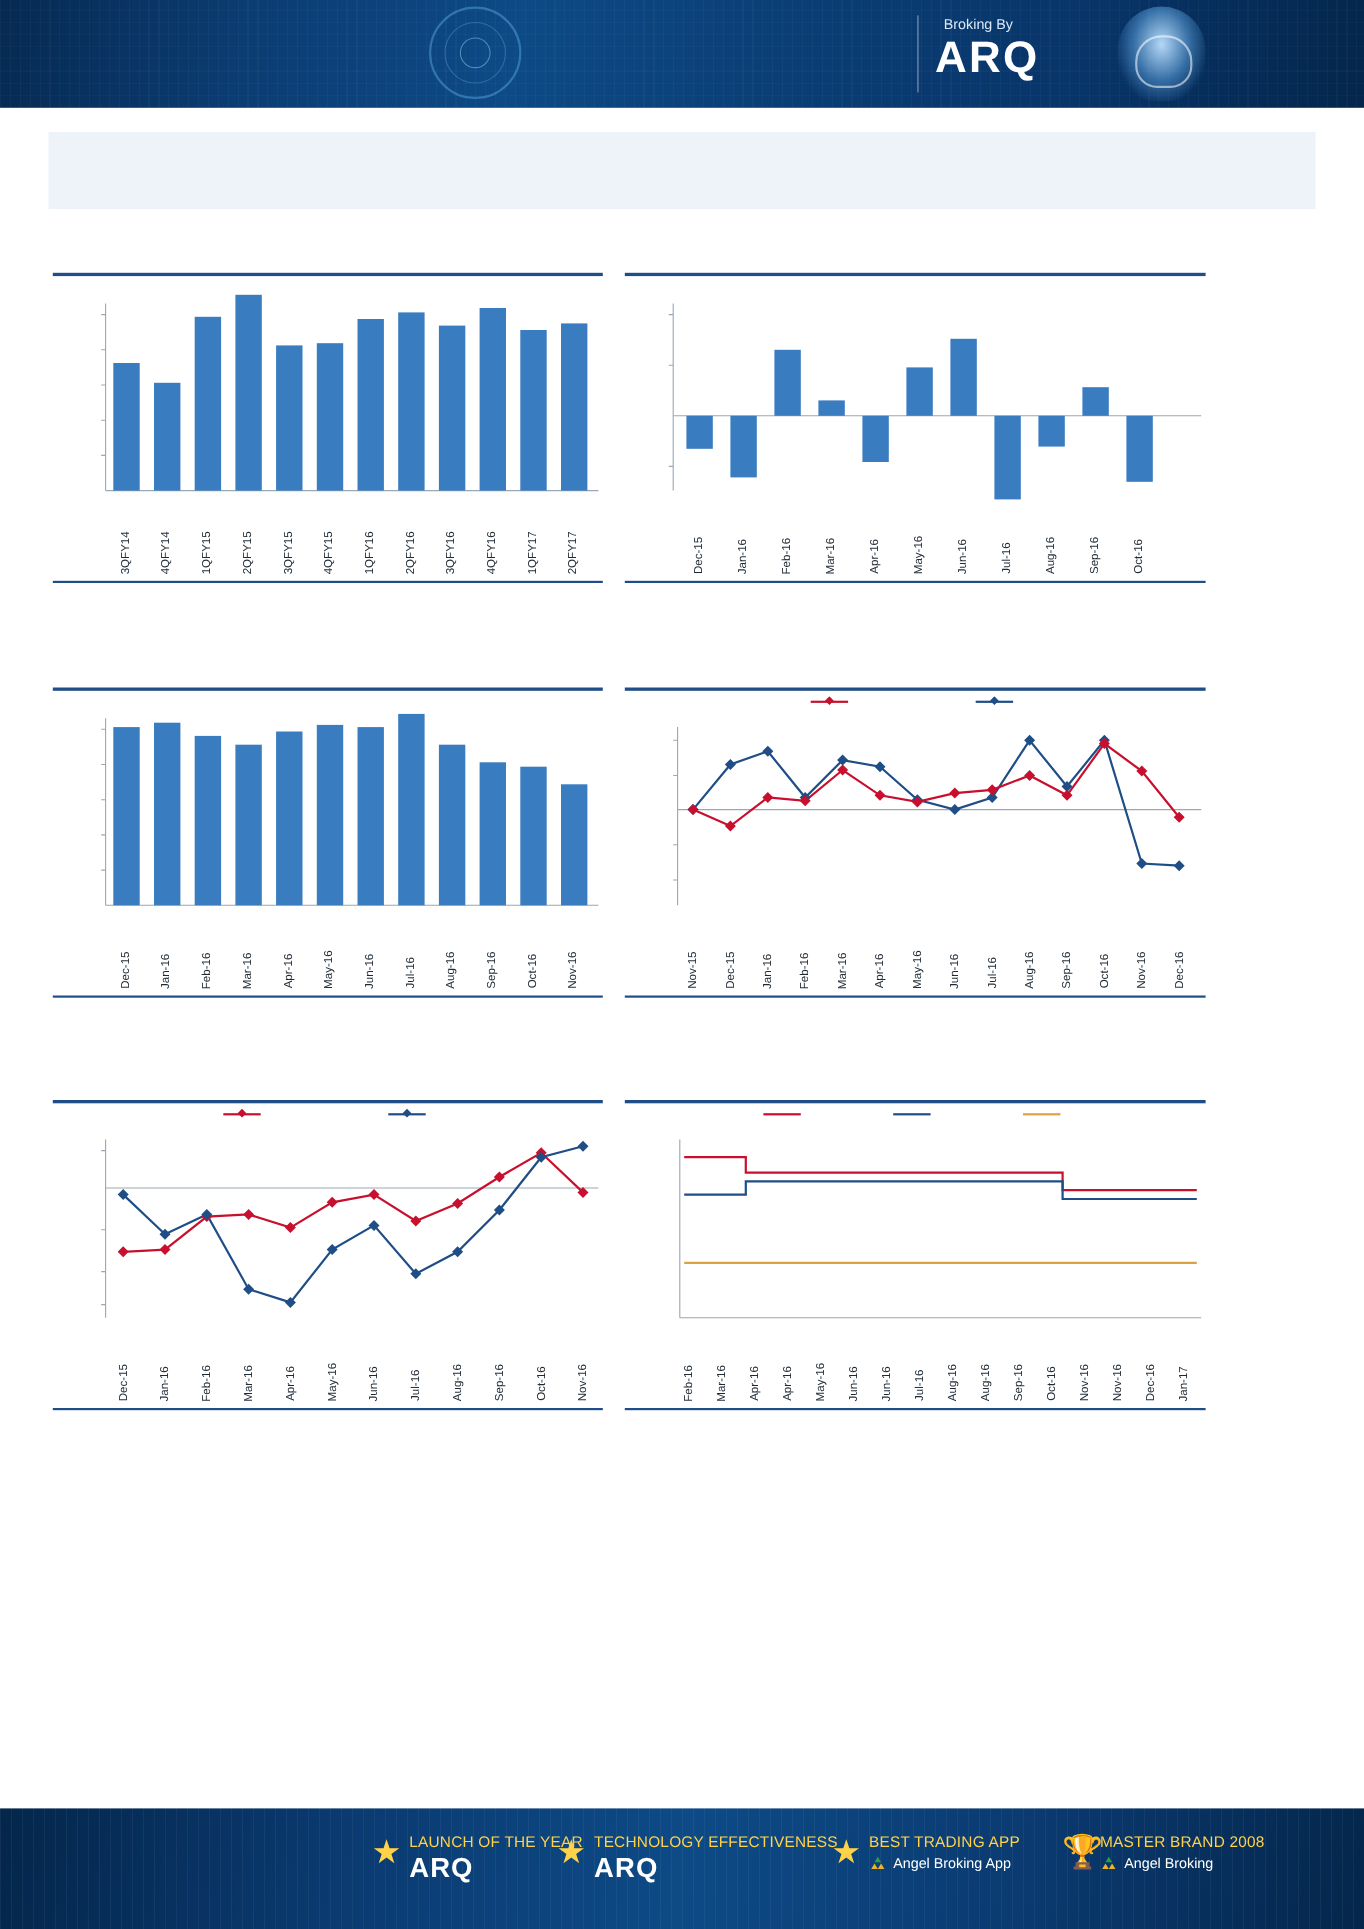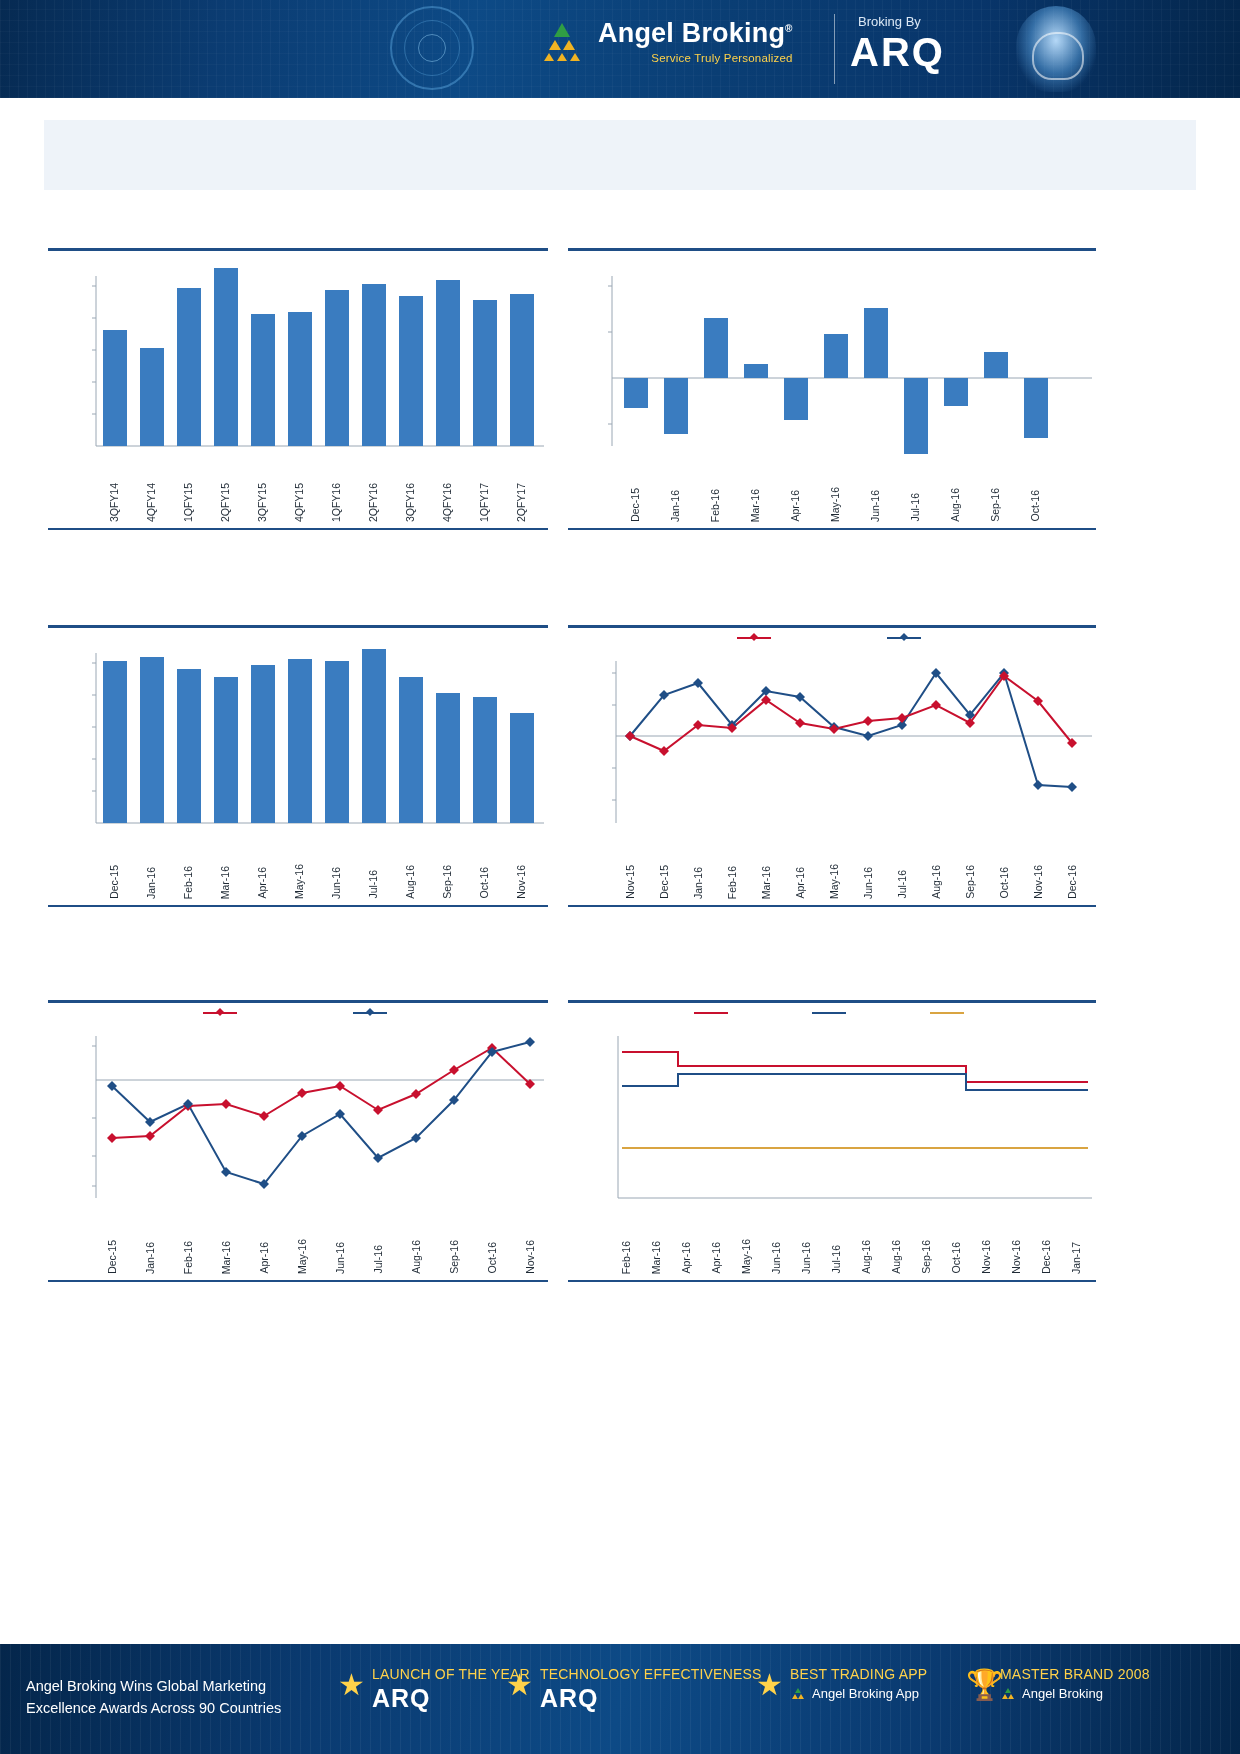--- a/index.html
+++ b/index.html
@@ -135,36 +135,20 @@
 </style>
 </head>
 <body>
 
 <div class="header">
   <div class="tex"></div>
   <div class="ring"></div>
   <div class="ring2"></div>
   <div class="ring3"></div>
 
-  <div class="logo-wrap">
-    <div class="ab-tri">
-      <svg width="44" height="42" viewBox="0 0 44 42">
-        <polygon points="22,2 30,16 14,16" fill="#2f9e44"></polygon>
-        <polygon points="15,19 21,29 9,29" fill="#f0b323"></polygon>
-        <polygon points="29,19 35,29 23,29" fill="#f0b323"></polygon>
-        <polygon points="9,32 14,40 4,40" fill="#f0b323"></polygon>
-        <polygon points="22,32 27,40 17,40" fill="#f0b323"></polygon>
-        <polygon points="35,32 40,40 30,40" fill="#f0b323"></polygon>
-      </svg>
-    </div>
-    <div>
-      <div class="ab-name"><span>Angel Broking</span><sup>®</sup></div>
-      <div class="ab-tag">Service Truly Personalized</div>
-    </div>
-  </div>
 
   <div class="divider-v"></div>
   <div class="powered">Broking By</div>
   <div class="arq"><span>ARQ</span></div>
   <div class="head-face"></div>
 </div>
 
 <div class="titlebar">
   <div class="t"></div>
   <div class="s"></div>
@@ -511,24 +495,20 @@
       <span style="left:442px">Nov-16</span>
       <span style="left:472px">Dec-16</span>
       <span style="left:502px">Jan-17</span>
     </div>
   </div>
 </div>
 
 <div class="footer">
   <div class="tex"></div>
 
-  <div class="f-left">
-    <div>Angel Broking Wins Global Marketing</div>
-    <div>Excellence Awards Across 90 Countries</div>
-  </div>
 
   <div class="f-item" style="left:372px">
     <div class="star">★</div>
     <div class="ttl">LAUNCH OF THE YEAR</div>
     <div class="arqm"><span>ARQ</span></div>
   </div>
 
   <div class="f-item" style="left:540px">
     <div class="star">★</div>
     <div class="ttl">TECHNOLOGY EFFECTIVENESS</div>

